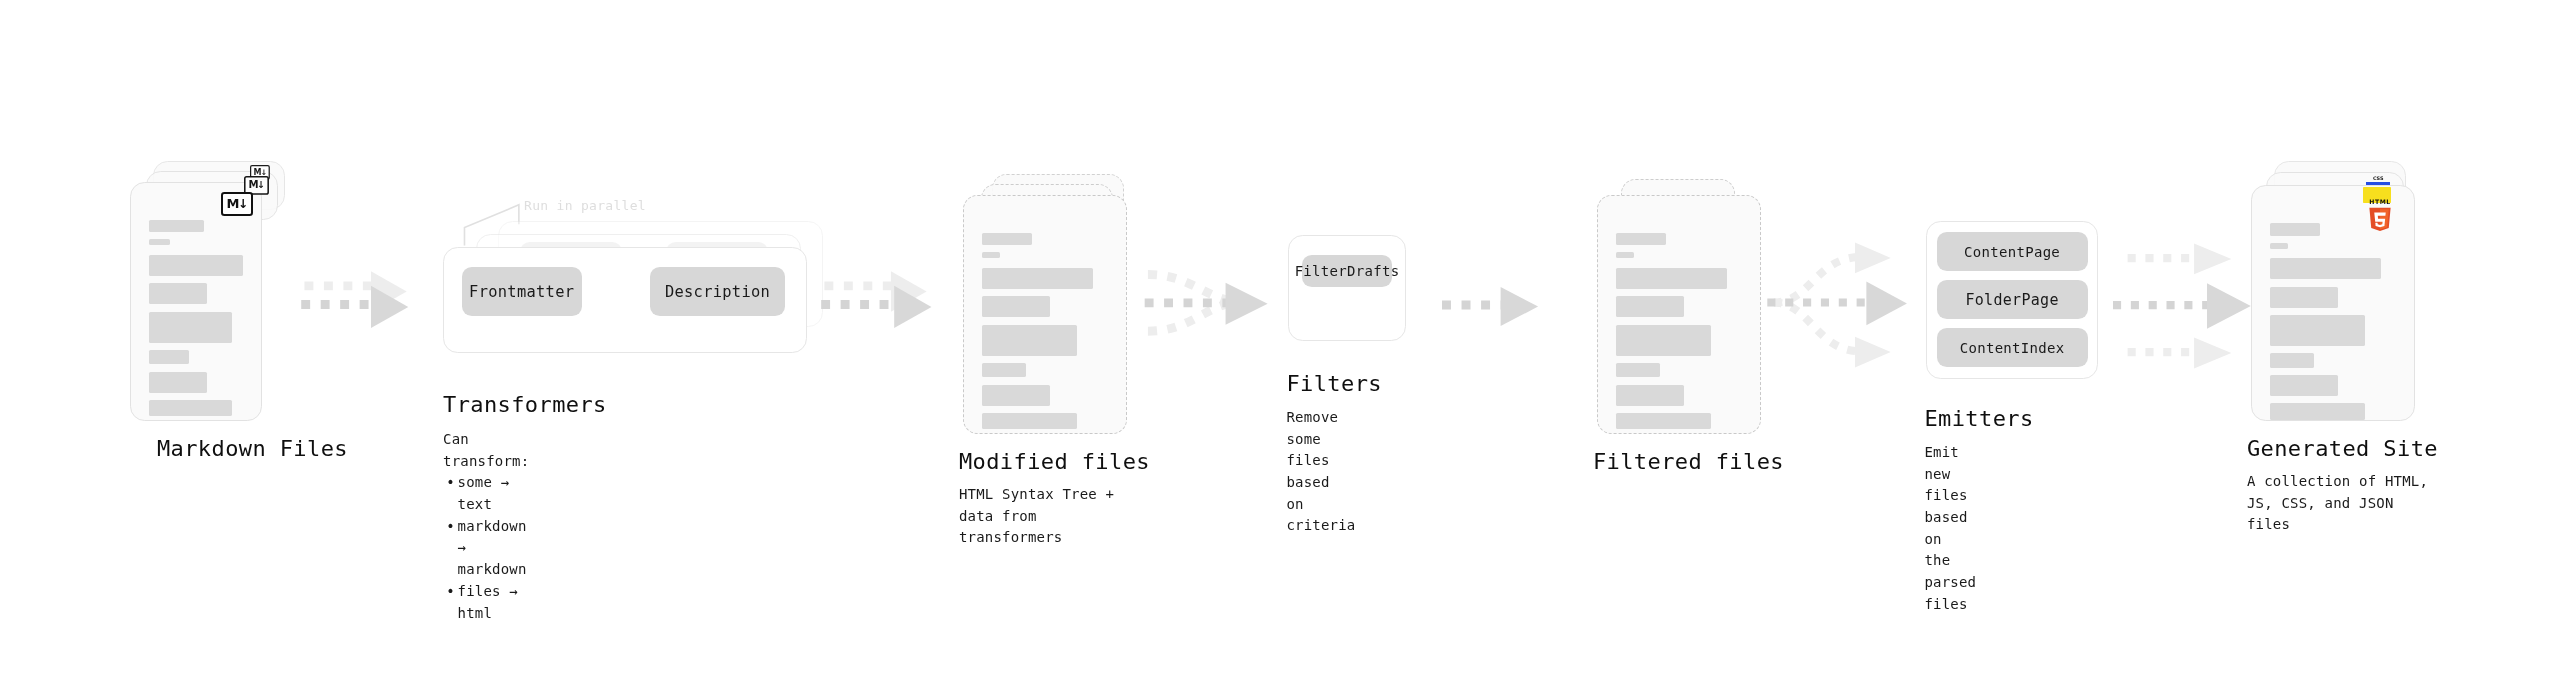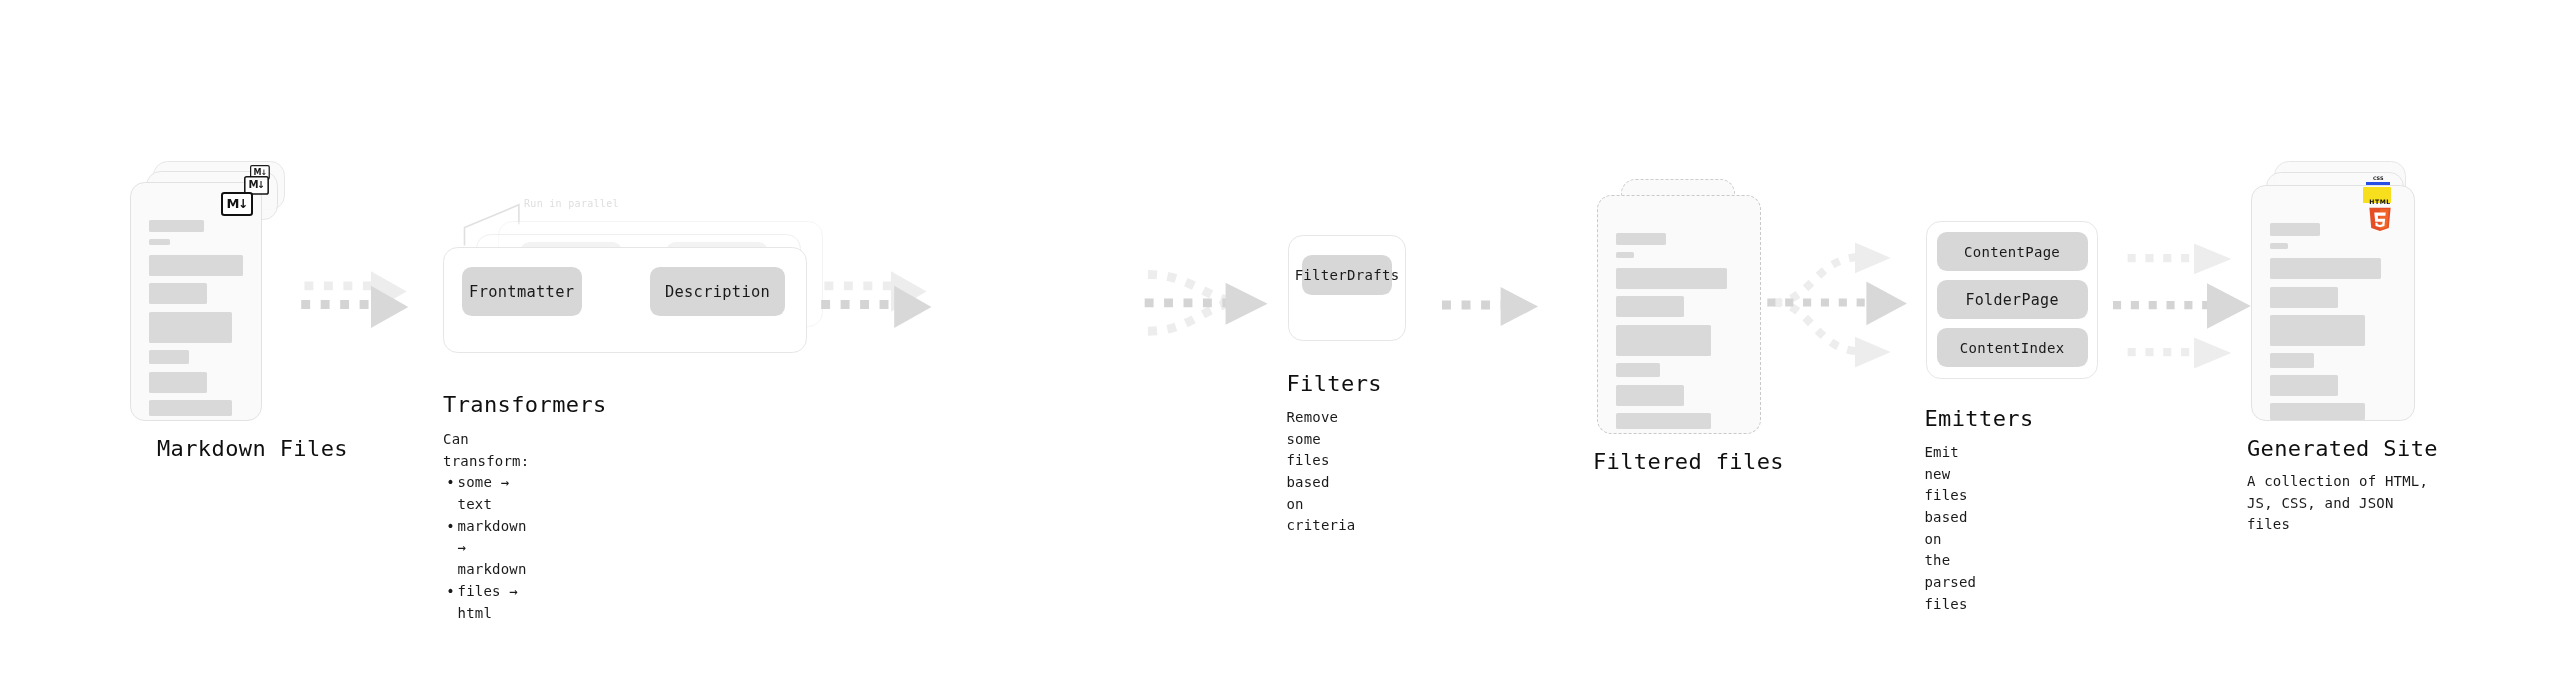--- a/index.html
+++ b/index.html
@@ -75,21 +75,21 @@
     white-space:pre-line;letter-spacing:0.2px;
   }
   .sublist{
     position:absolute;font-size:14px;color:#1a1a1a;line-height:1.55;letter-spacing:0.2px;
   }
   .sublist ul{margin:0;padding-left:14.6px;list-style:none;}
   .sublist li{position:relative;}
   .sublist li:before{content:"\2022";position:absolute;left:-11.4px;top:0;}
 
   .parallel-label{
-    position:absolute;font-size:10px;color:#dedede;white-space:nowrap;letter-spacing:0.3px;
+    position:absolute;font-size:13px;color:#dedede;white-space:nowrap;letter-spacing:0.3px;
   }
 
   svg{position:absolute;overflow:visible;}
 </style>
 </head>
 <body>
 
 <div id="stage">
 
   <div class="node" style="left:130px;top:161px;">
@@ -185,35 +185,56 @@
     <g stroke="#ededed" stroke-width="11" stroke-dasharray="11 13" stroke-linecap="butt">
       <line x1="4" y1="22" x2="96" y2="22"></line>
     </g>
     <g stroke="#d4d4d4" stroke-width="11" stroke-dasharray="11 13" stroke-linecap="butt">
       <line x1="0" y1="45" x2="100" y2="45"></line>
     </g>
     <polygon points="86,4 130,29 86,54" fill="#ededed"></polygon>
     <polygon points="90,22 136,48 90,74" fill="#d8d8d8"></polygon>
   </svg>
 
+  <div class="node" style="left:963px;top:174px;">
+    <div class="filestack" style="width:171px;height:260px;">
+      <div class="card dashed back2" style="left:29px;top:0px;width:132px;height:49px;"></div>
+      <div class="card dashed back1" style="left:18px;top:9.8px;width:132px;height:49px;"></div>
+      <div class="card dashed" style="left:0px;top:21px;width:164px;height:239px;">
+        <div class="lines">
+          <div class="ln" style="width:40%;height:12.2px;"></div>
+          <div class="ln" style="width:14%;height:5.7px;margin-bottom:9.8px;"></div>
+          <div class="ln" style="width:88%;height:21px;"></div>
+          <div class="ln" style="width:54%;height:21px;"></div>
+          <div class="ln" style="width:75%;height:31px;"></div>
+          <div class="ln" style="width:35%;height:14.6px;"></div>
+          <div class="ln" style="width:54%;height:21px;"></div>
+          <div class="ln" style="width:75%;height:16.3px;"></div>
+        </div>
+      </div>
+    </div>
+    <div class="title" style="left:-4.1px;top:275px;">Modified files</div>
+    <div class="subtitle" style="left:-4.1px;top:310px;">HTML Syntax Tree +
+data from transformers</div>
+  </div>
 
   <svg style="left:1138px;top:260px;width:142px;height:89px;" viewBox="0 0 175 110" width="142" height="89">
     <g fill="none" stroke="#ededed" stroke-width="11" stroke-dasharray="11 13" stroke-linecap="butt">
       <path d="M12,18 C60,18 78,42 112,50"></path>
       <path d="M12,88 C60,88 78,62 112,54"></path>
     </g>
     <g stroke="#d4d4d4" stroke-width="11" stroke-dasharray="11 13" stroke-linecap="butt">
       <line x1="8" y1="53" x2="120" y2="53"></line>
     </g>
     <polygon points="108,28 160,54 108,80" fill="#d8d8d8"></polygon>
   </svg>
 
   <div class="node" style="left:1288px;top:235px;">
     <div class="group" style="left:0px;top:0px;width:118px;height:106px;"></div>
-    <div class="chip" style="left:14px;top:20.3px;width:90px;height:40px;font-size:14px;">FilterDrafts</div>
+    <div class="chip" style="left:14px;top:20.3px;width:90px;height:32px;font-size:14px;">FilterDrafts</div>
     <div class="title" style="left:-1.6px;top:136px;">Filters</div>
     <div class="subtitle" style="left:-1.6px;top:172px;">Remove some files based
 on criteria</div>
   </div>
 
   <svg style="left:1442px;top:287px;width:114px;height:57px;" viewBox="0 0 140 70" width="114" height="57">
     <g stroke="#d4d4d4" stroke-width="11" stroke-dasharray="11 13" stroke-linecap="butt">
       <line x1="0" y1="22" x2="80" y2="22"></line>
     </g>
     <polygon points="72,0 118,24 72,48" fill="#d8d8d8"></polygon>

